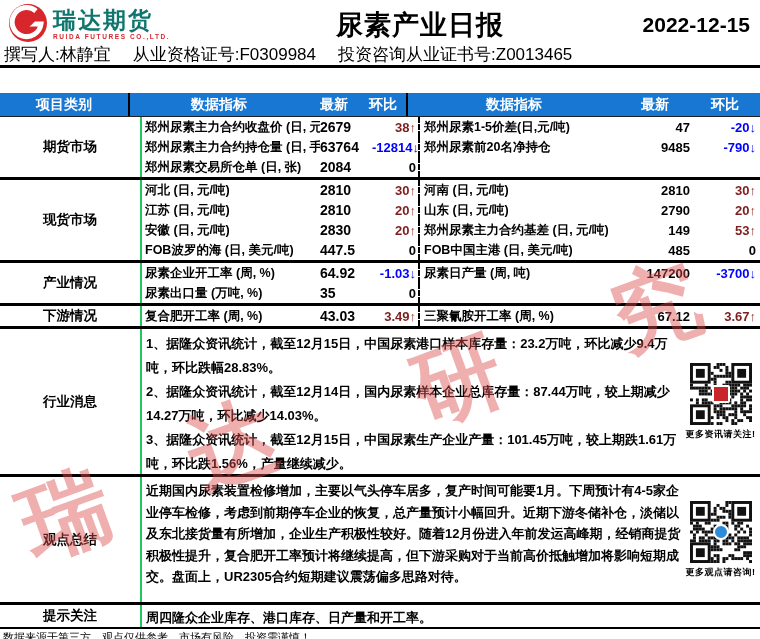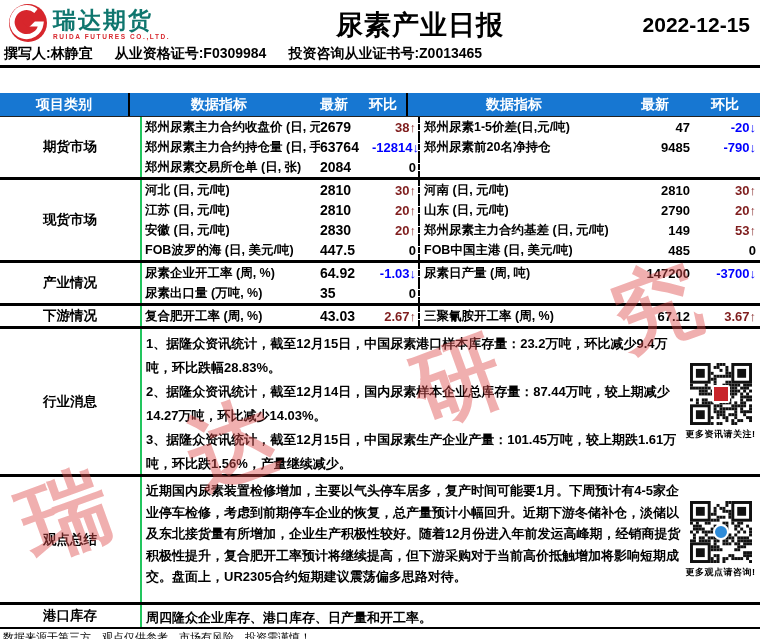--- a/index.html
+++ b/index.html
@@ -9,21 +9,21 @@
 
   
   .hdr { display:flex; align-items:center; height:46px; padding:4px 8px 0 8px; }
   .brand { display:flex; align-items:center; gap:5px; width:240px; }
   .brand-txt { display:flex; flex-direction:column; line-height:1; }
   .brand-name { font-size:23px; font-weight:800; letter-spacing:2px; }
   .brand-sub { font-size:6.5px; font-weight:700; letter-spacing:1.6px; margin-top:2px; }
   .title-wrap { flex:1; text-align:center; }
   .title { font-size:27px; font-weight:900; letter-spacing:1px; }
   .date { width:160px; text-align:right; font-size:21px; font-weight:800; padding-right:2px; }
-  .writer { height:17px; padding:0 4px; font-size:14px; font-weight:700; display:flex; gap:22px; align-items:flex-end; }
+  .writer { height:17px; padding:0 4px; font-size:17px; font-weight:400; display:flex; gap:22px; align-items:center; }
   .rule { height:3px; background:#000; margin-top:2px; }
 
   
   .thead { display:flex; height:24px; margin-top:4px; color:#fff; font-size:14px; font-weight:800; align-items:center; border-bottom:1px solid #222; }
   .thead > div { display:flex; align-items:center; justify-content:center; height:100%; }
   .th-cat  { width:130px; border-right:2px solid #000; }
   .th-ind  { width:178px; }
   .th-val  { width:52px; }
   .th-chg  { width:46px; }
   .th-sep  { width:2px; background:#000; height:100%; }
@@ -200,21 +200,21 @@
             <div class="c-chg2 flat"></div>
           </div>
         </div>
       </div>
       <div class="section">
         <div class="cat">下游情况</div>
         <div class="rows">
           <div class="drow">
             <div class="c-ind">复合肥开工率 (周, %)</div>
             <div class="c-val">43.03</div>
-            <div class="c-chg pos">2.67↑</div>
+            <div class="c-chg pos">3.49↑</div>
             <div class="c-div"></div>
             <div class="c-ind2">三聚氰胺开工率 (周, %)</div>
             <div class="c-val2">67.12</div>
             <div class="c-chg2 pos">3.67↑</div>
           </div>
         </div>
       </div>
       <div class="section" style="height: 148px;">
         <div class="cat">行业消息</div>
         <div class="txt-col news">
@@ -557,21 +557,21 @@
               <rect x="0" y="42" width="21" height="21" fill="#111"></rect>
               <rect x="3" y="45" width="15" height="15" fill="#fff"></rect>
               <rect x="6" y="48" width="9" height="9" fill="#111"></rect>
             </svg><div class="qr-center">
               <div class="qr-blue"></div>
             </div></div>
           <div class="qr-cap">更多观点请咨询!</div>
         </div>
       </div>
       <div class="section sec-watch" style="height: 24px;">
-        <div class="cat">港口库存</div>
+        <div class="cat">提示关注</div>
         <div class="txt-col watch-col">
           <p>周四隆众企业库存、港口库存、日产量和开工率。</p>
         </div>
       </div>
     </div>
 
   <div class="footer">
     <span>数据来源于第三方，观点仅供参考。市场有风险，投资需谨慎！</span>
   </div>
 

